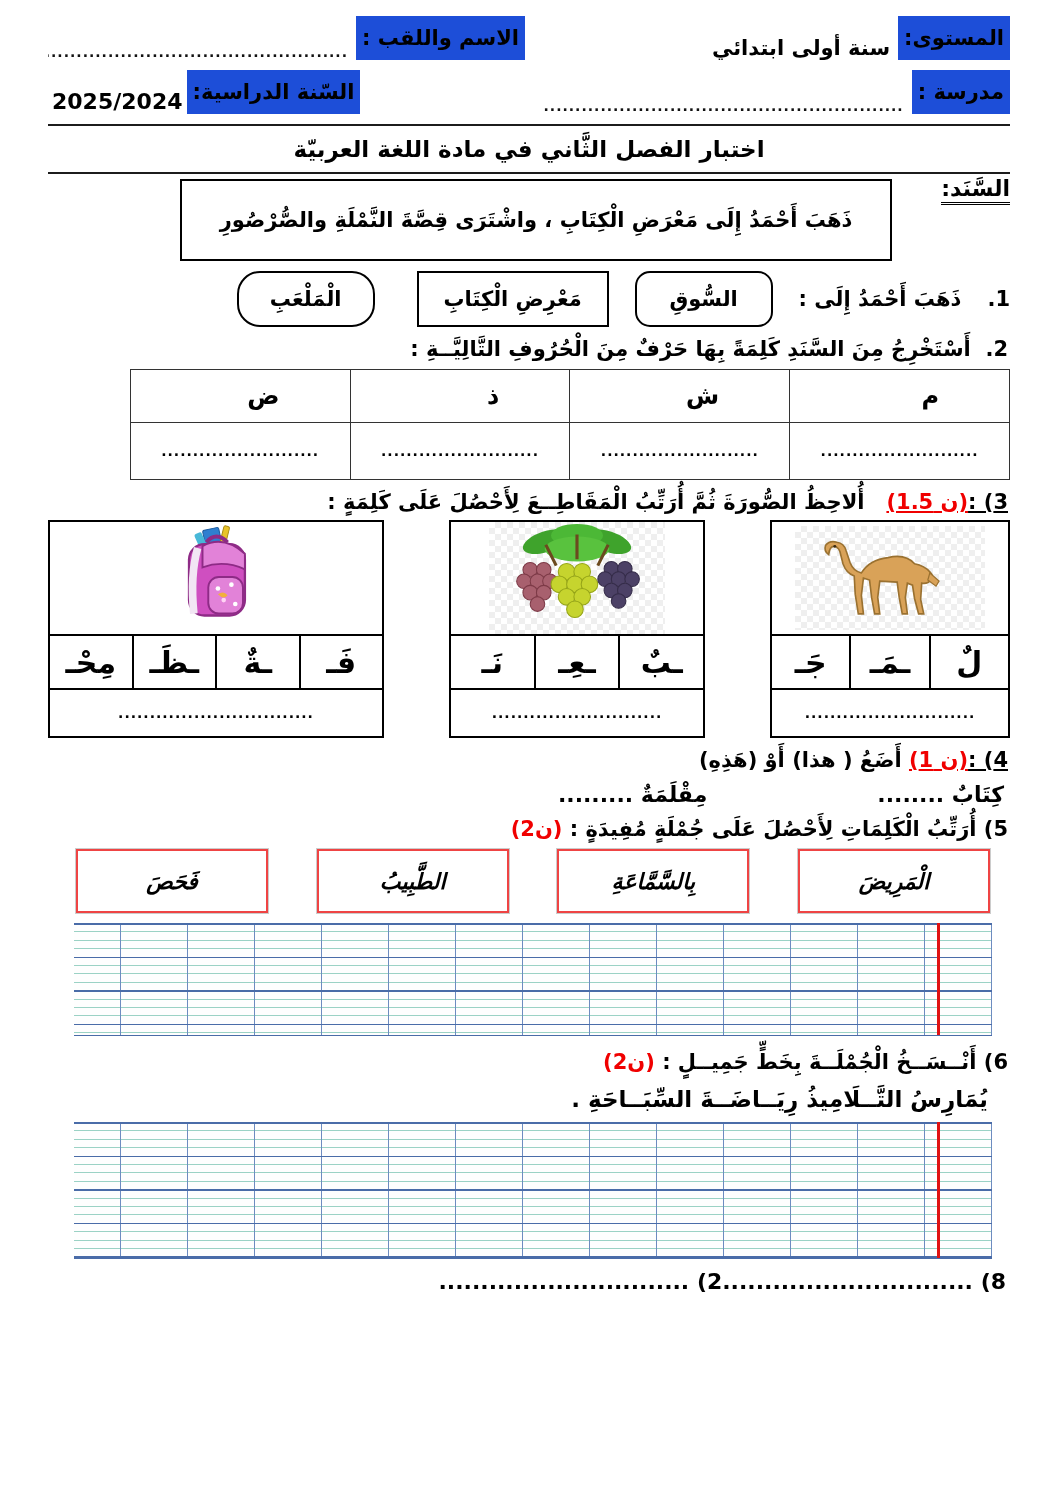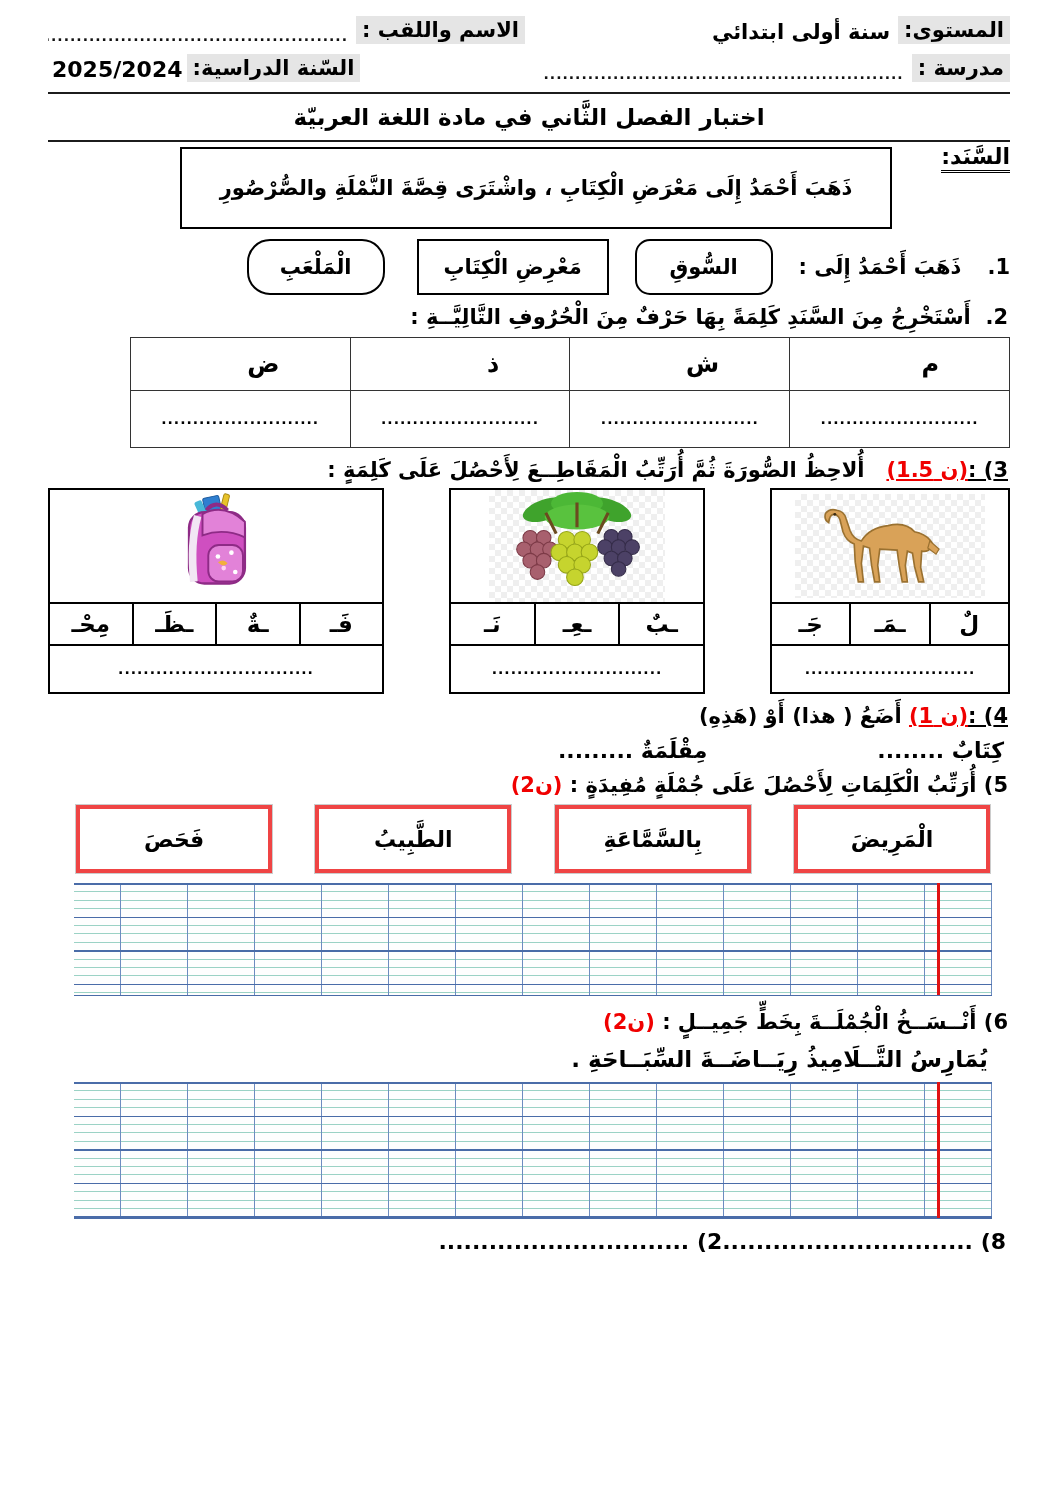--- a/index.html
+++ b/index.html
@@ -2,55 +2,55 @@
 <html lang="ar" dir="rtl"><head>
 <meta charset="utf-8">
 <style>
   html,body{margin:0;padding:0;background:#888;}
   .page{
     width:1058px;height:1497px;background:#ffffff;margin:0 auto;
     box-sizing:border-box;padding:16px 48px 10px 48px;position:relative;
     font-family:"DejaVu Sans",sans-serif;font-weight:bold;color:#000;
     direction:rtl;overflow:hidden;
   }
-  .hl{background:#e5e5e5;padding:2px 6px;display:inline-block;font-size:21px;}
+  .hl{background:#1d4ed8;padding:10px 6px;display:inline-block;font-size:21px;}
   .hdr-row{display:flex;justify-content:space-between;align-items:flex-end;margin-bottom:10px;font-size:21px;}
   .hdr-group{display:flex;align-items:flex-end;gap:8px;}
   .dots{letter-spacing:1px;font-size:14px;color:#111;white-space:nowrap;overflow:hidden;}
   .year-val{font-size:22px;padding:0 4px;}
   .rule{border:none;border-top:2.5px solid #1c1c1c;margin:6px 0 4px 0;}
   .rule2{border:none;border-top:2px solid #1c1c1c;margin:8px 0 2px 0;}
   .title{text-align:center;font-size:23px;padding:6px 0 2px 0;}
   .sanad-label{font-size:22px;text-align:right;border-bottom:3px double #000;display:inline-block;padding-bottom:1px;}
   .sanad-box{border:2px solid #000;margin:-26px 118px 10px 132px;min-height:66px;
     display:flex;align-items:center;justify-content:center;font-size:21px;text-align:center;padding:6px 10px;}
   .red{color:#f00000;}
   .ul{text-decoration:underline;}
   .qhead{font-size:21px;margin:10px 2px 6px 2px;}
   .q1-row{display:flex;align-items:center;gap:26px;margin:8px 0 10px 0;font-size:21px;}
   .choice-box{border:2px solid #000;min-height:48px;display:flex;align-items:center;justify-content:center;
     padding:2px 14px;font-size:21px;}
-  .c0{min-width:106px;border-radius:15px;} .c1{min-width:160px;} .c2{min-width:106px;margin-right:6px;border-radius:23px;}
+  .c0{min-width:106px;border-radius:15px;} .c1{min-width:160px;} .c2{min-width:106px;margin-right:16px;border-radius:23px;}
   table.letters{border-collapse:collapse;width:91.5%;margin:8px 0 4px 0;}
   table.letters td{border:1.8px solid #333;}
   td.letter-cell{height:50px;font-size:24px;text-align:right;padding-left:8px;padding-right:70px;}
   td.dot-cell{height:54px;text-align:center;font-size:14px;letter-spacing:1px;}
   .pics-row{display:flex;justify-content:space-between;margin:6px 0 8px 0;}
   .pic-box{border:2px solid #000;}
   .pic-box .img-area{height:112px;display:flex;align-items:center;justify-content:center;border-bottom:2px solid #000;}
   .checker{background:repeating-conic-gradient(#efefef 0% 25%, #ffffff 0% 50%) 0 0/12px 12px;}
   .syll-row{display:flex;border-bottom:2px solid #000;}
-  .syll-cell{flex:1;height:40px;display:flex;align-items:center;justify-content:center;font-size:23px;border-left:2px solid #000;}
+  .syll-cell{flex:1;height:52px;display:flex;align-items:center;justify-content:center;font-size:30px;border-left:2px solid #000;}
   .syll-cell:last-child{border-left:none;}
   .pic-dots{height:46px;display:flex;align-items:center;justify-content:center;font-size:14px;letter-spacing:1px;}
   .w-camel{width:236px;} .w-grapes{width:252px;} .w-backpack{width:332px;}
   .q4-answers{display:flex;gap:170px;font-size:22px;margin:10px 6px 8px 0;}
   .words-row{display:flex;justify-content:space-between;margin:8px 20px 10px 28px;}
-  .word-box{border:4px solid #ef4444;box-shadow:0 0 0 1px #ccc;min-width:168px;min-height:56px;
-    display:flex;align-items:center;justify-content:center;font-size:22px;padding:2px 10px;}
+  .word-box{border:2px solid #ef4444;box-shadow:0 0 0 1px #ccc;min-width:168px;min-height:56px;
+    display:flex;align-items:center;justify-content:center;font-size:22px;padding:2px 10px;font-style:italic;}
   .ruled{position:relative;height:112px;margin:4px 18px 4px 26px;
     background-color:#fefefe;
     background-image:
       repeating-linear-gradient(to bottom,#4a6ca8 0,#4a6ca8 1.6px,transparent 1.6px,transparent 33.6px),
       repeating-linear-gradient(to left,#6d8cc0 0,#6d8cc0 1.4px,transparent 1.4px,transparent 67px),
       repeating-linear-gradient(to bottom,#9bd2c5 0,#9bd2c5 1px,transparent 1px,transparent 8.4px);
     border-bottom:1.6px solid #4a6ca8;
   }
   .ruled.tall{height:136px;}
   .ruled .margin-line{position:absolute;top:0;bottom:0;right:52px;width:2.6px;background:#e01212;}

